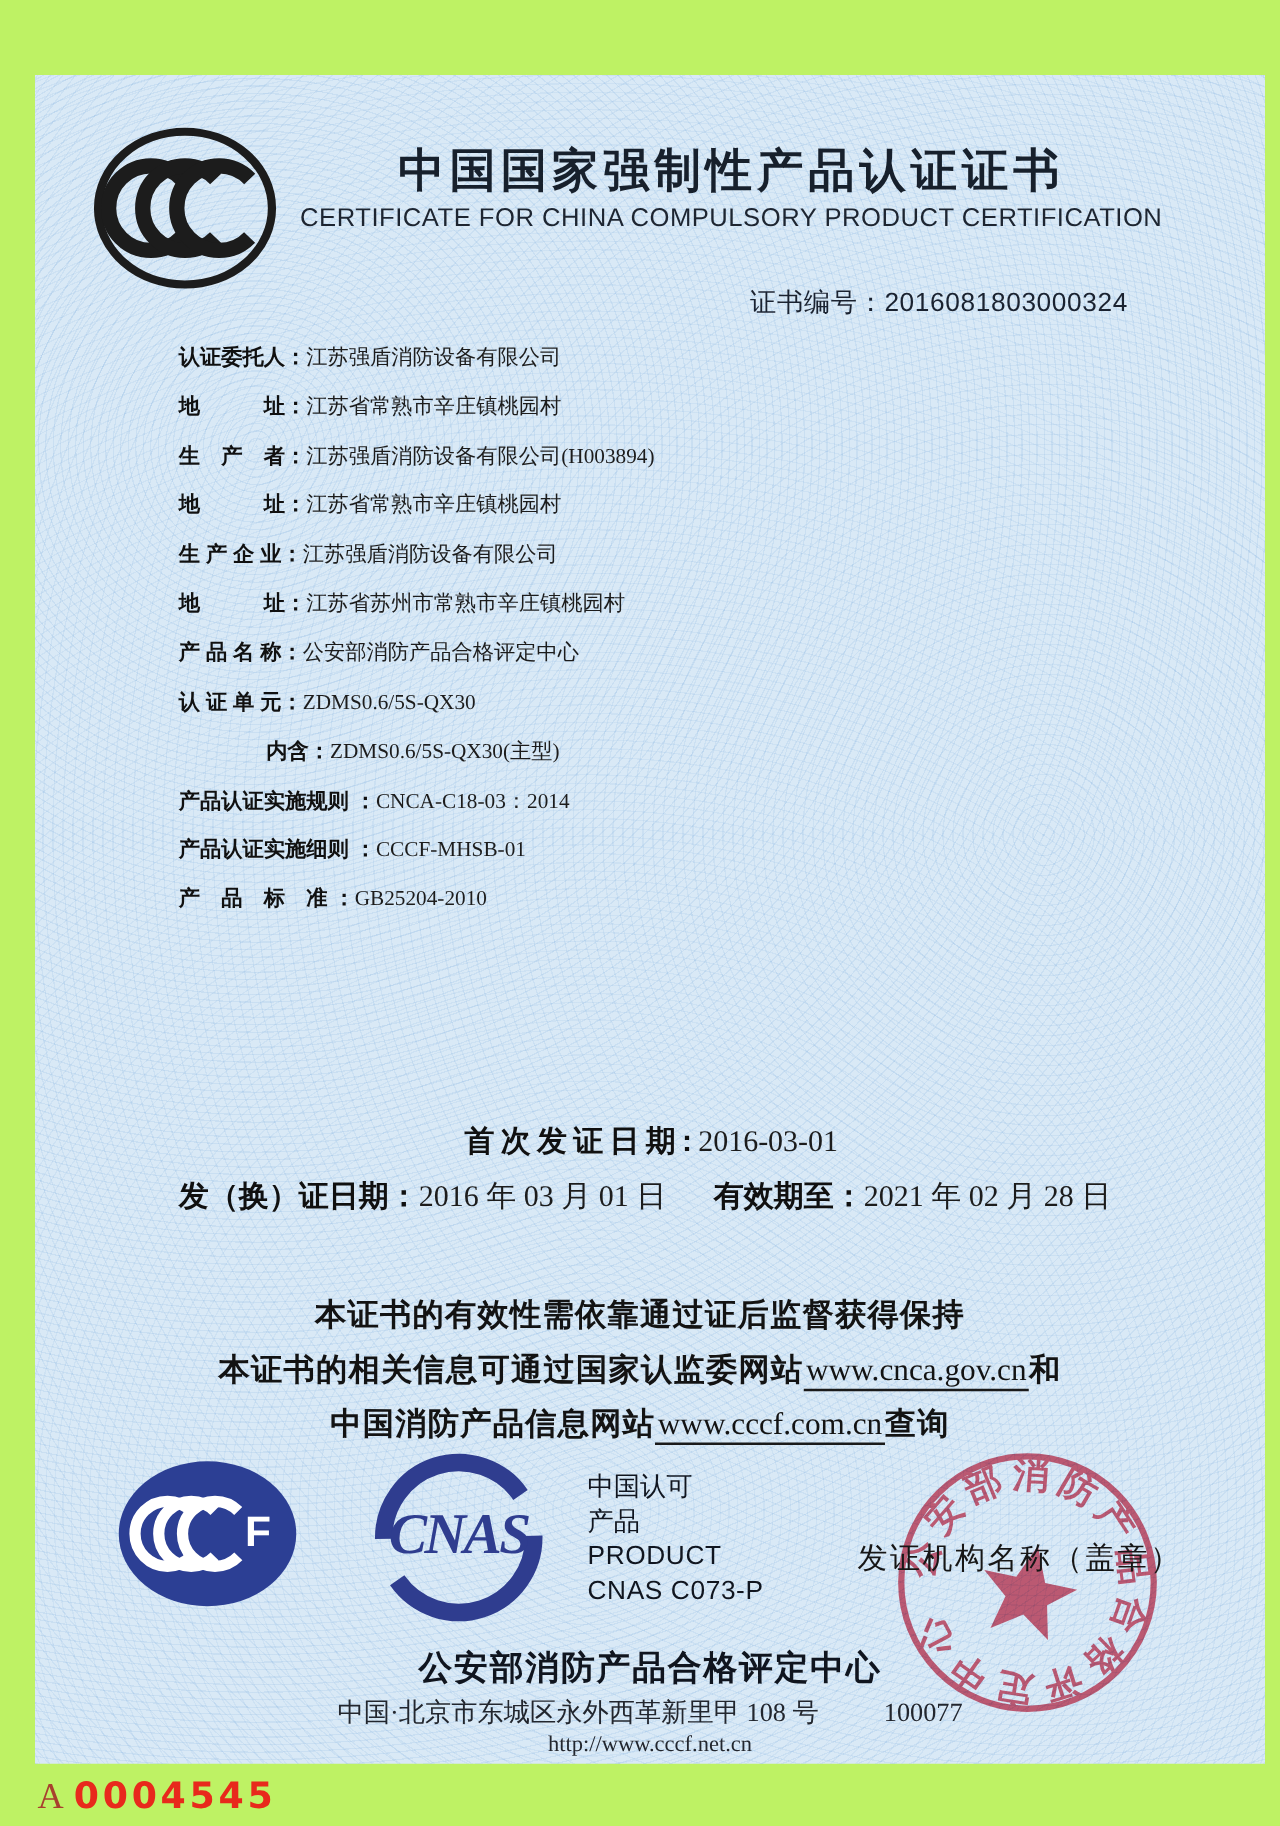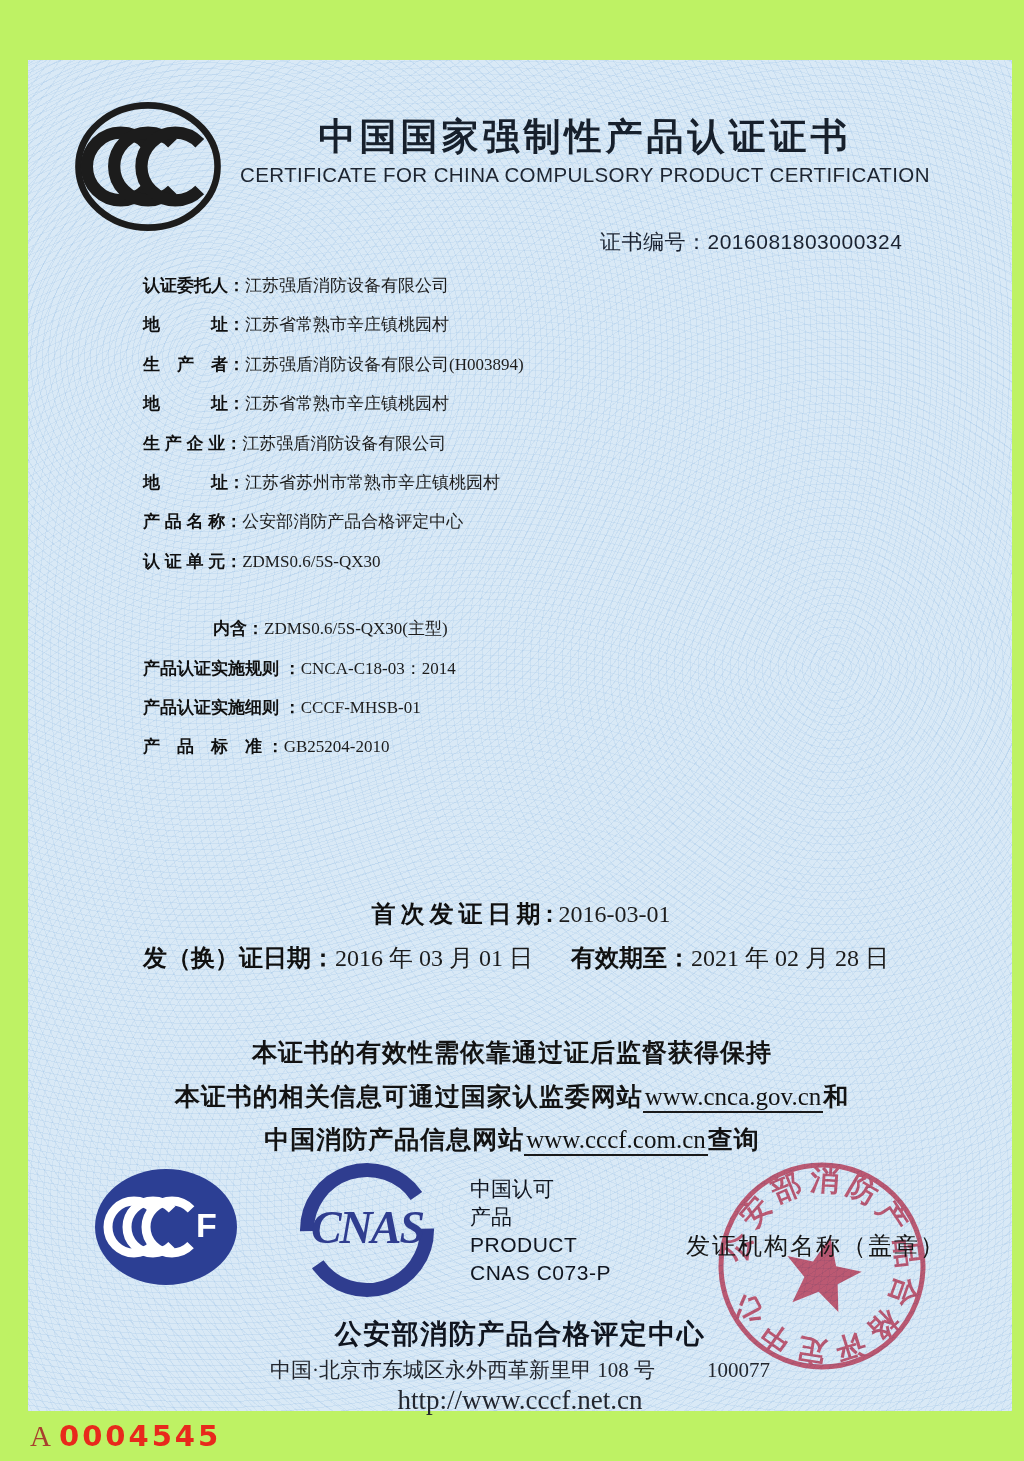--- a/index.html
+++ b/index.html
@@ -21,21 +21,21 @@
   .ccc-logo{left:68px;top:96px;}
 
   .header-block{left:235px;top:114px;width:700px;text-align:center;color:#17202c;}
   .title-cn{font-size:37px;font-weight:bold;letter-spacing:4px;line-height:46px;}
   .title-en{font-size:20.5px;letter-spacing:.4px;line-height:30px;margin-top:0;color:#1d2531;}
 
   .cert-no{left:600px;top:228px;font-size:21px;color:#1a2230;font-family:Liberation Sans, sans-serif;white-space:nowrap;letter-spacing:.5px;}
 
   .fields{left:143px;top:266px;width:756px;color:#141414;}
   .field-row{font-size:17px;line-height:39.4px;}
-  .field-row.indent{padding-left:70px;margin-top:28px;}
+  .field-row.indent{padding-left:70px;}
   .f-label{font-weight:bold;font-family:"Liberation Sans", sans-serif;color:#101010;}
   .f-value{font-family:"Liberation Serif", serif;color:#1c1c1c;}
   .f-value.cn-bold{font-family:"Liberation Sans", sans-serif;font-weight:bold;color:#101010;}
 
   .statement{left:143px;top:818px;width:760px;font-size:23px;line-height:39.4px;color:#101010;}
   .st-cn{font-weight:bold;font-family:"Liberation Sans", sans-serif;}
   .st-code{font-family:"Liberation Serif", serif;font-weight:normal;color:#1c1c1c;}
 
   .first-issue{left:143px;top:895px;width:756px;text-align:center;font-size:24px;line-height:38px;}
   .fi-label{font-weight:bold;letter-spacing:5px;color:#101010;}
@@ -55,21 +55,21 @@
   .accred{left:470px;top:1176px;font-size:21px;line-height:27.5px;color:#10151f;}
   .accred .cnline{font-family:"Liberation Serif", serif;}
   .accred .enline{font-family:"Liberation Sans", sans-serif;letter-spacing:.5px;}
 
   .stamp{left:702px;top:1148px;z-index:1;mix-blend-mode:multiply;}
   .stamp-label{left:686px;top:1230px;z-index:2;font-size:24px;letter-spacing:2px;color:#161616;font-family:"Liberation Serif", serif;}
 
   .footer-org{left:92px;top:1316px;width:856px;text-align:center;font-size:27px;font-weight:bold;letter-spacing:1.5px;color:#10151f;}
   .footer-addr{left:92px;top:1356px;width:856px;text-align:center;font-size:21px;font-family:"Liberation Serif", serif;color:#22262e;}
   .addr-gap{display:inline-block;width:52px;}
-  .footer-url{left:92px;top:1385px;width:856px;text-align:center;font-size:27px;font-family:"Liberation Serif", serif;color:#22262e;}
+  .footer-url{left:92px;top:1385px;width:856px;text-align:center;font-size:18px;font-family:"Liberation Serif", serif;color:#22262e;}
 
   .serial{left:30px;top:1416px;font-size:29px;line-height:40px;white-space:nowrap;}
   .serial .ltr{font-family:"Liberation Serif", serif;color:#a8402e;}
   .serial .num{font-family:"DejaVu Sans", sans-serif;font-weight:bold;color:#e8291c;letter-spacing:3px;margin-left:8px;}
 </style>
 </head>
 <body>
 
 <div class="page">
   <div class="panel"></div>

